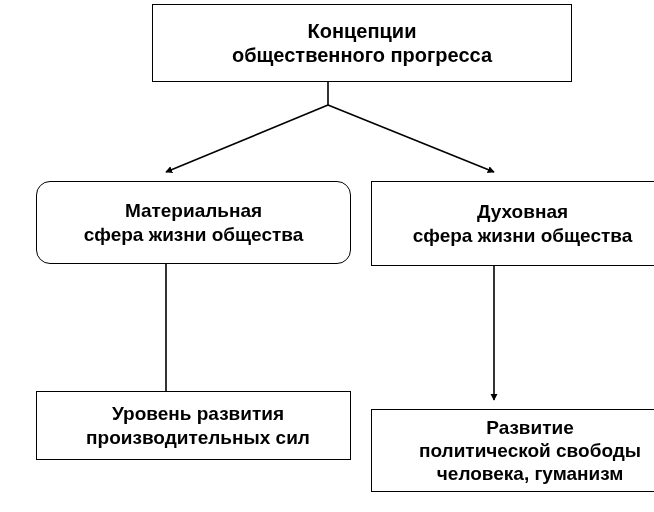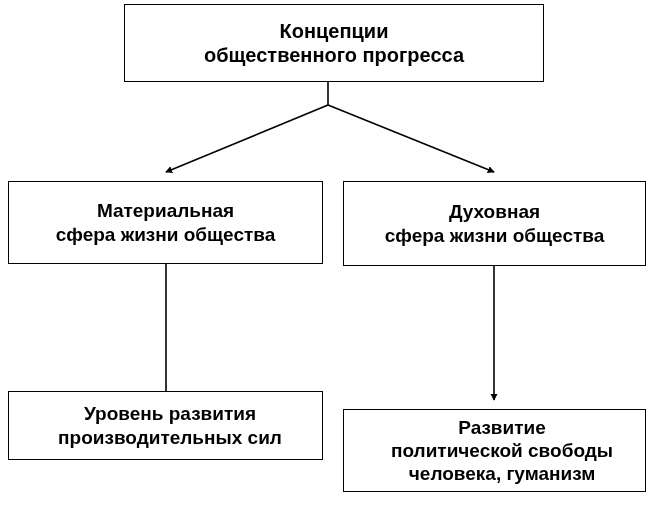--- a/index.html
+++ b/index.html
@@ -25,20 +25,21 @@
     position: absolute;
     box-sizing: border-box;
     border: 1px solid #000000;
     background: #ffffff;
     display: flex;
     align-items: center;
     justify-content: center;
     text-align: center;
     color: #000000;
     line-height: 1.22;
+    margin-left: 28px;
   }
   .node .node-text {
     display: block;
     width: 100%;
     padding: 0 4px;
     box-sizing: border-box;
     white-space: pre-line;
   }
   #node-root {
     left: 124px;
@@ -48,20 +49,21 @@
     font-size: 20px;
     font-weight: bold;
   }
   #node-material {
     left: 8px;
     top: 181px;
     width: 315px;
     height: 83px;
     font-size: 19px;
     font-weight: bold;
+    border-radius: 14px;
   }
   #node-spiritual {
     left: 343px;
     top: 181px;
     width: 303px;
     height: 85px;
     font-size: 19px;
     font-weight: bold;
   }
   #node-level {

